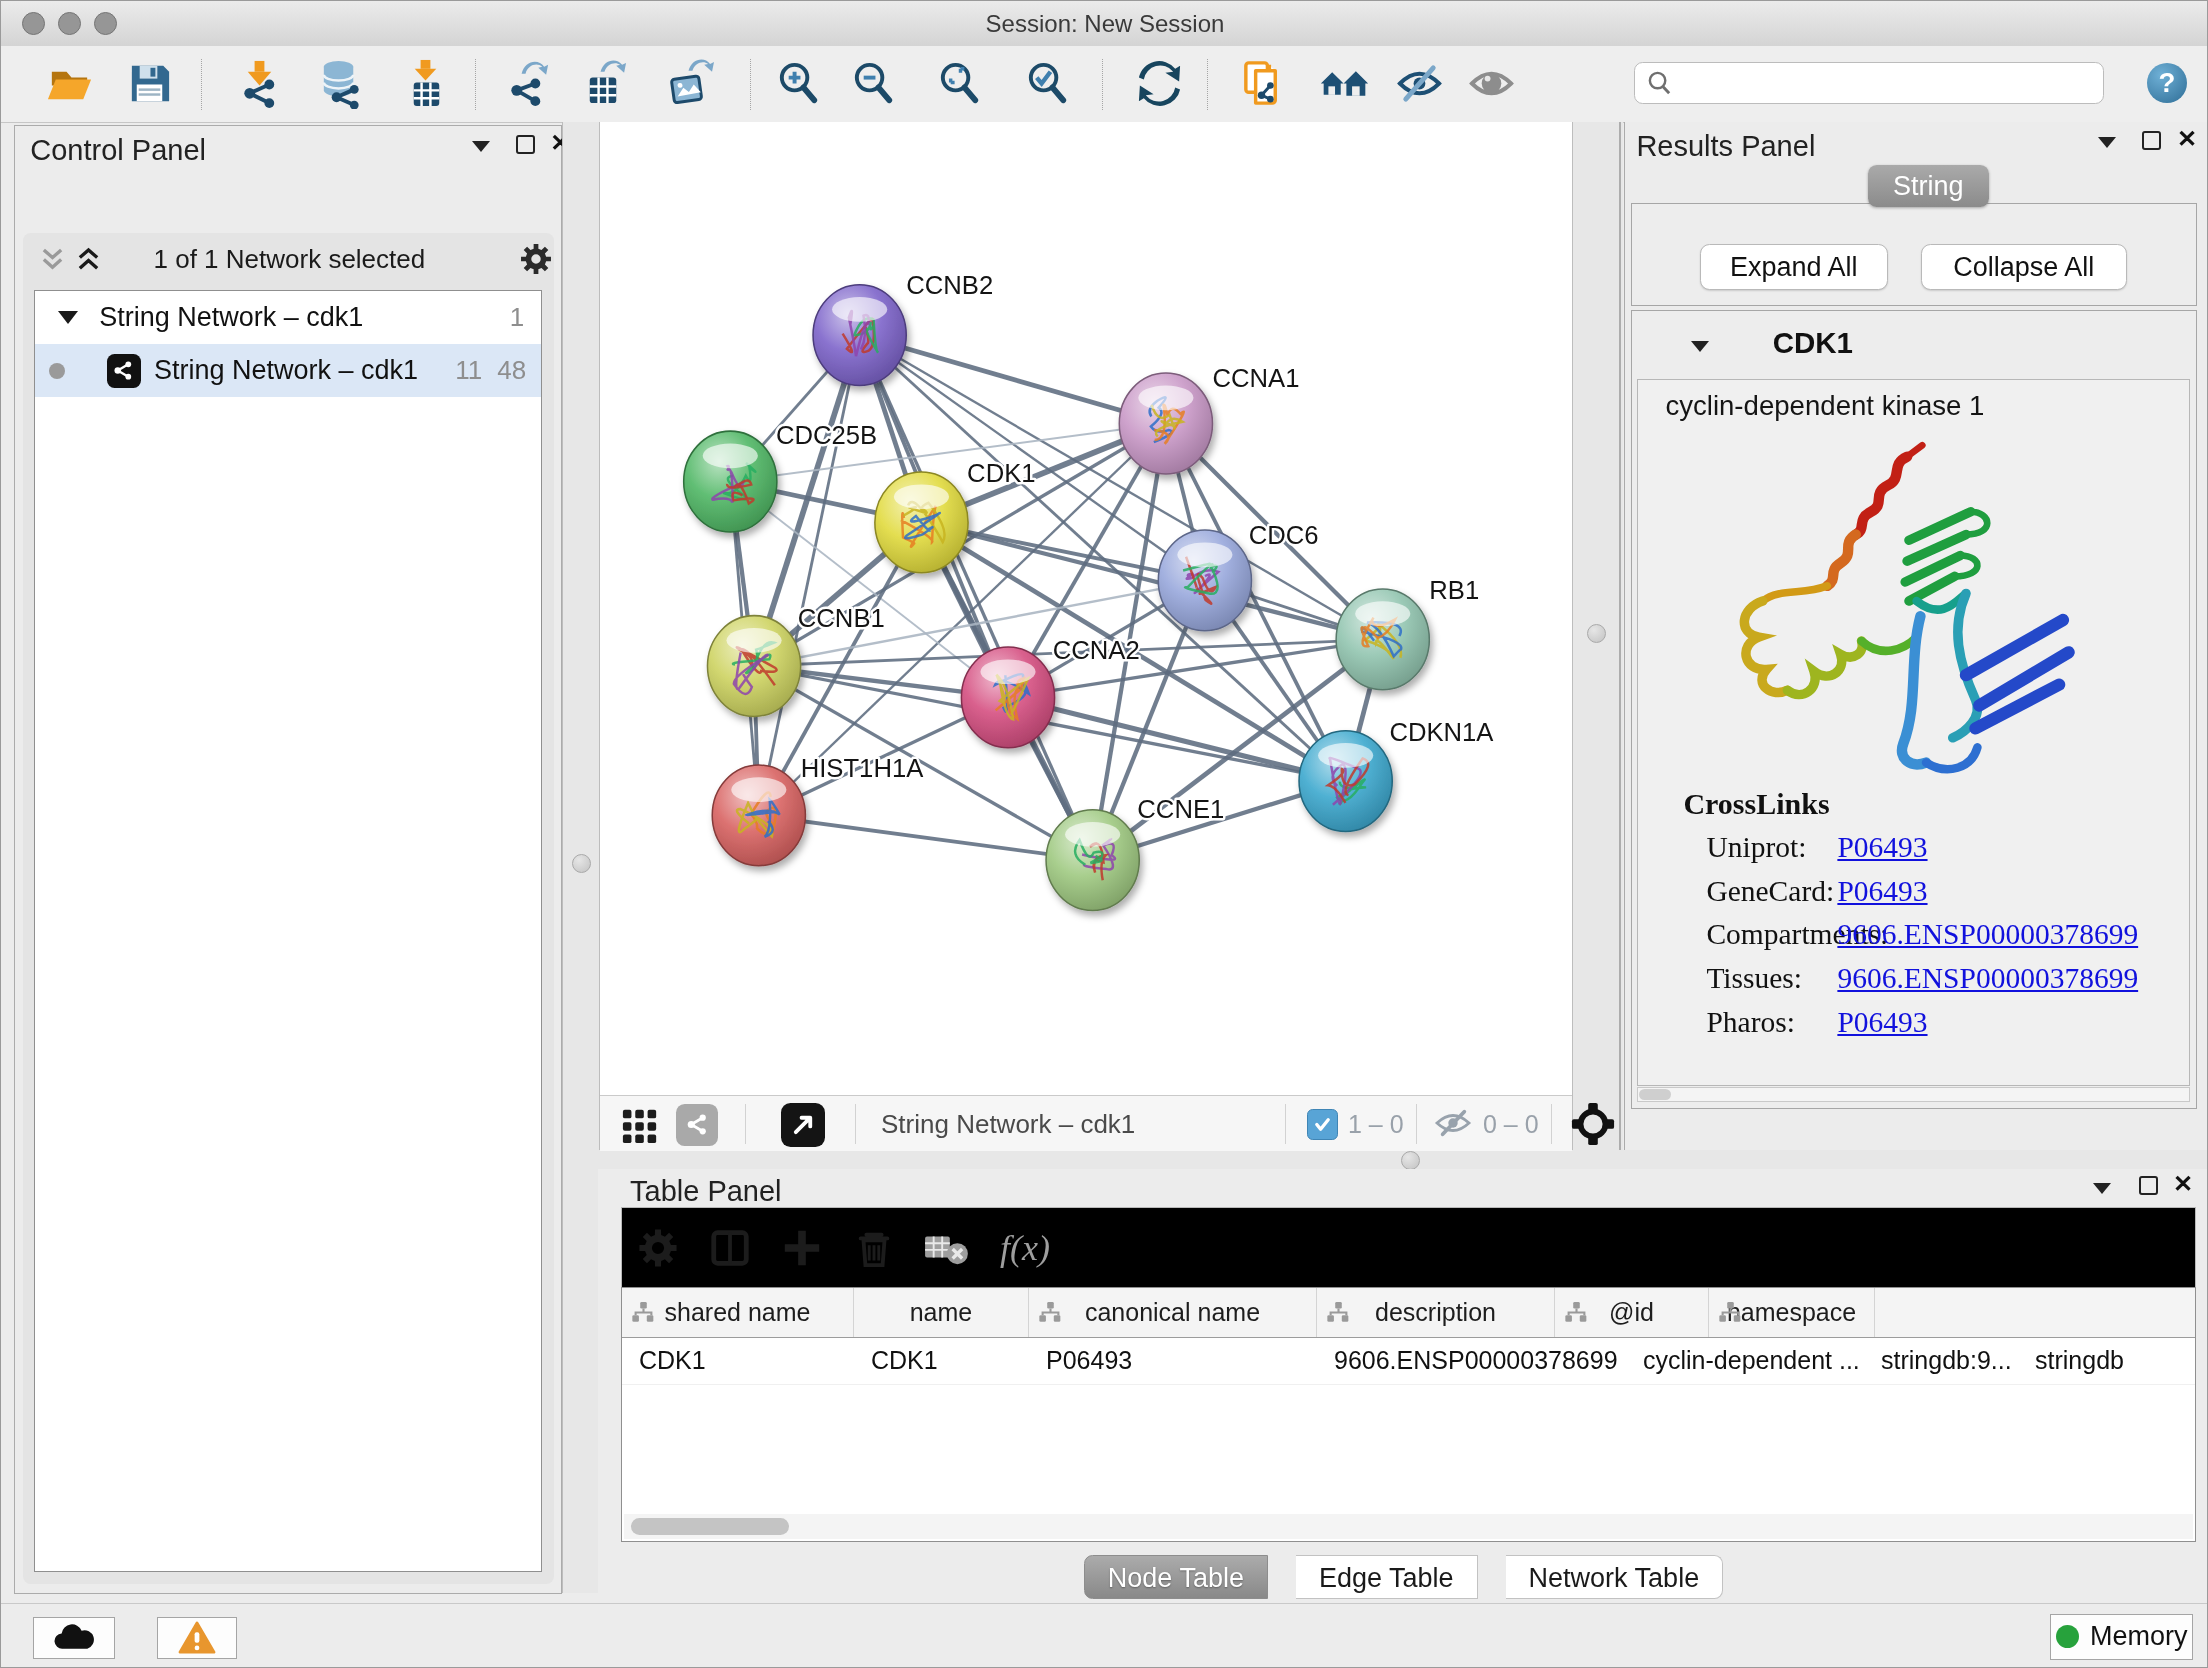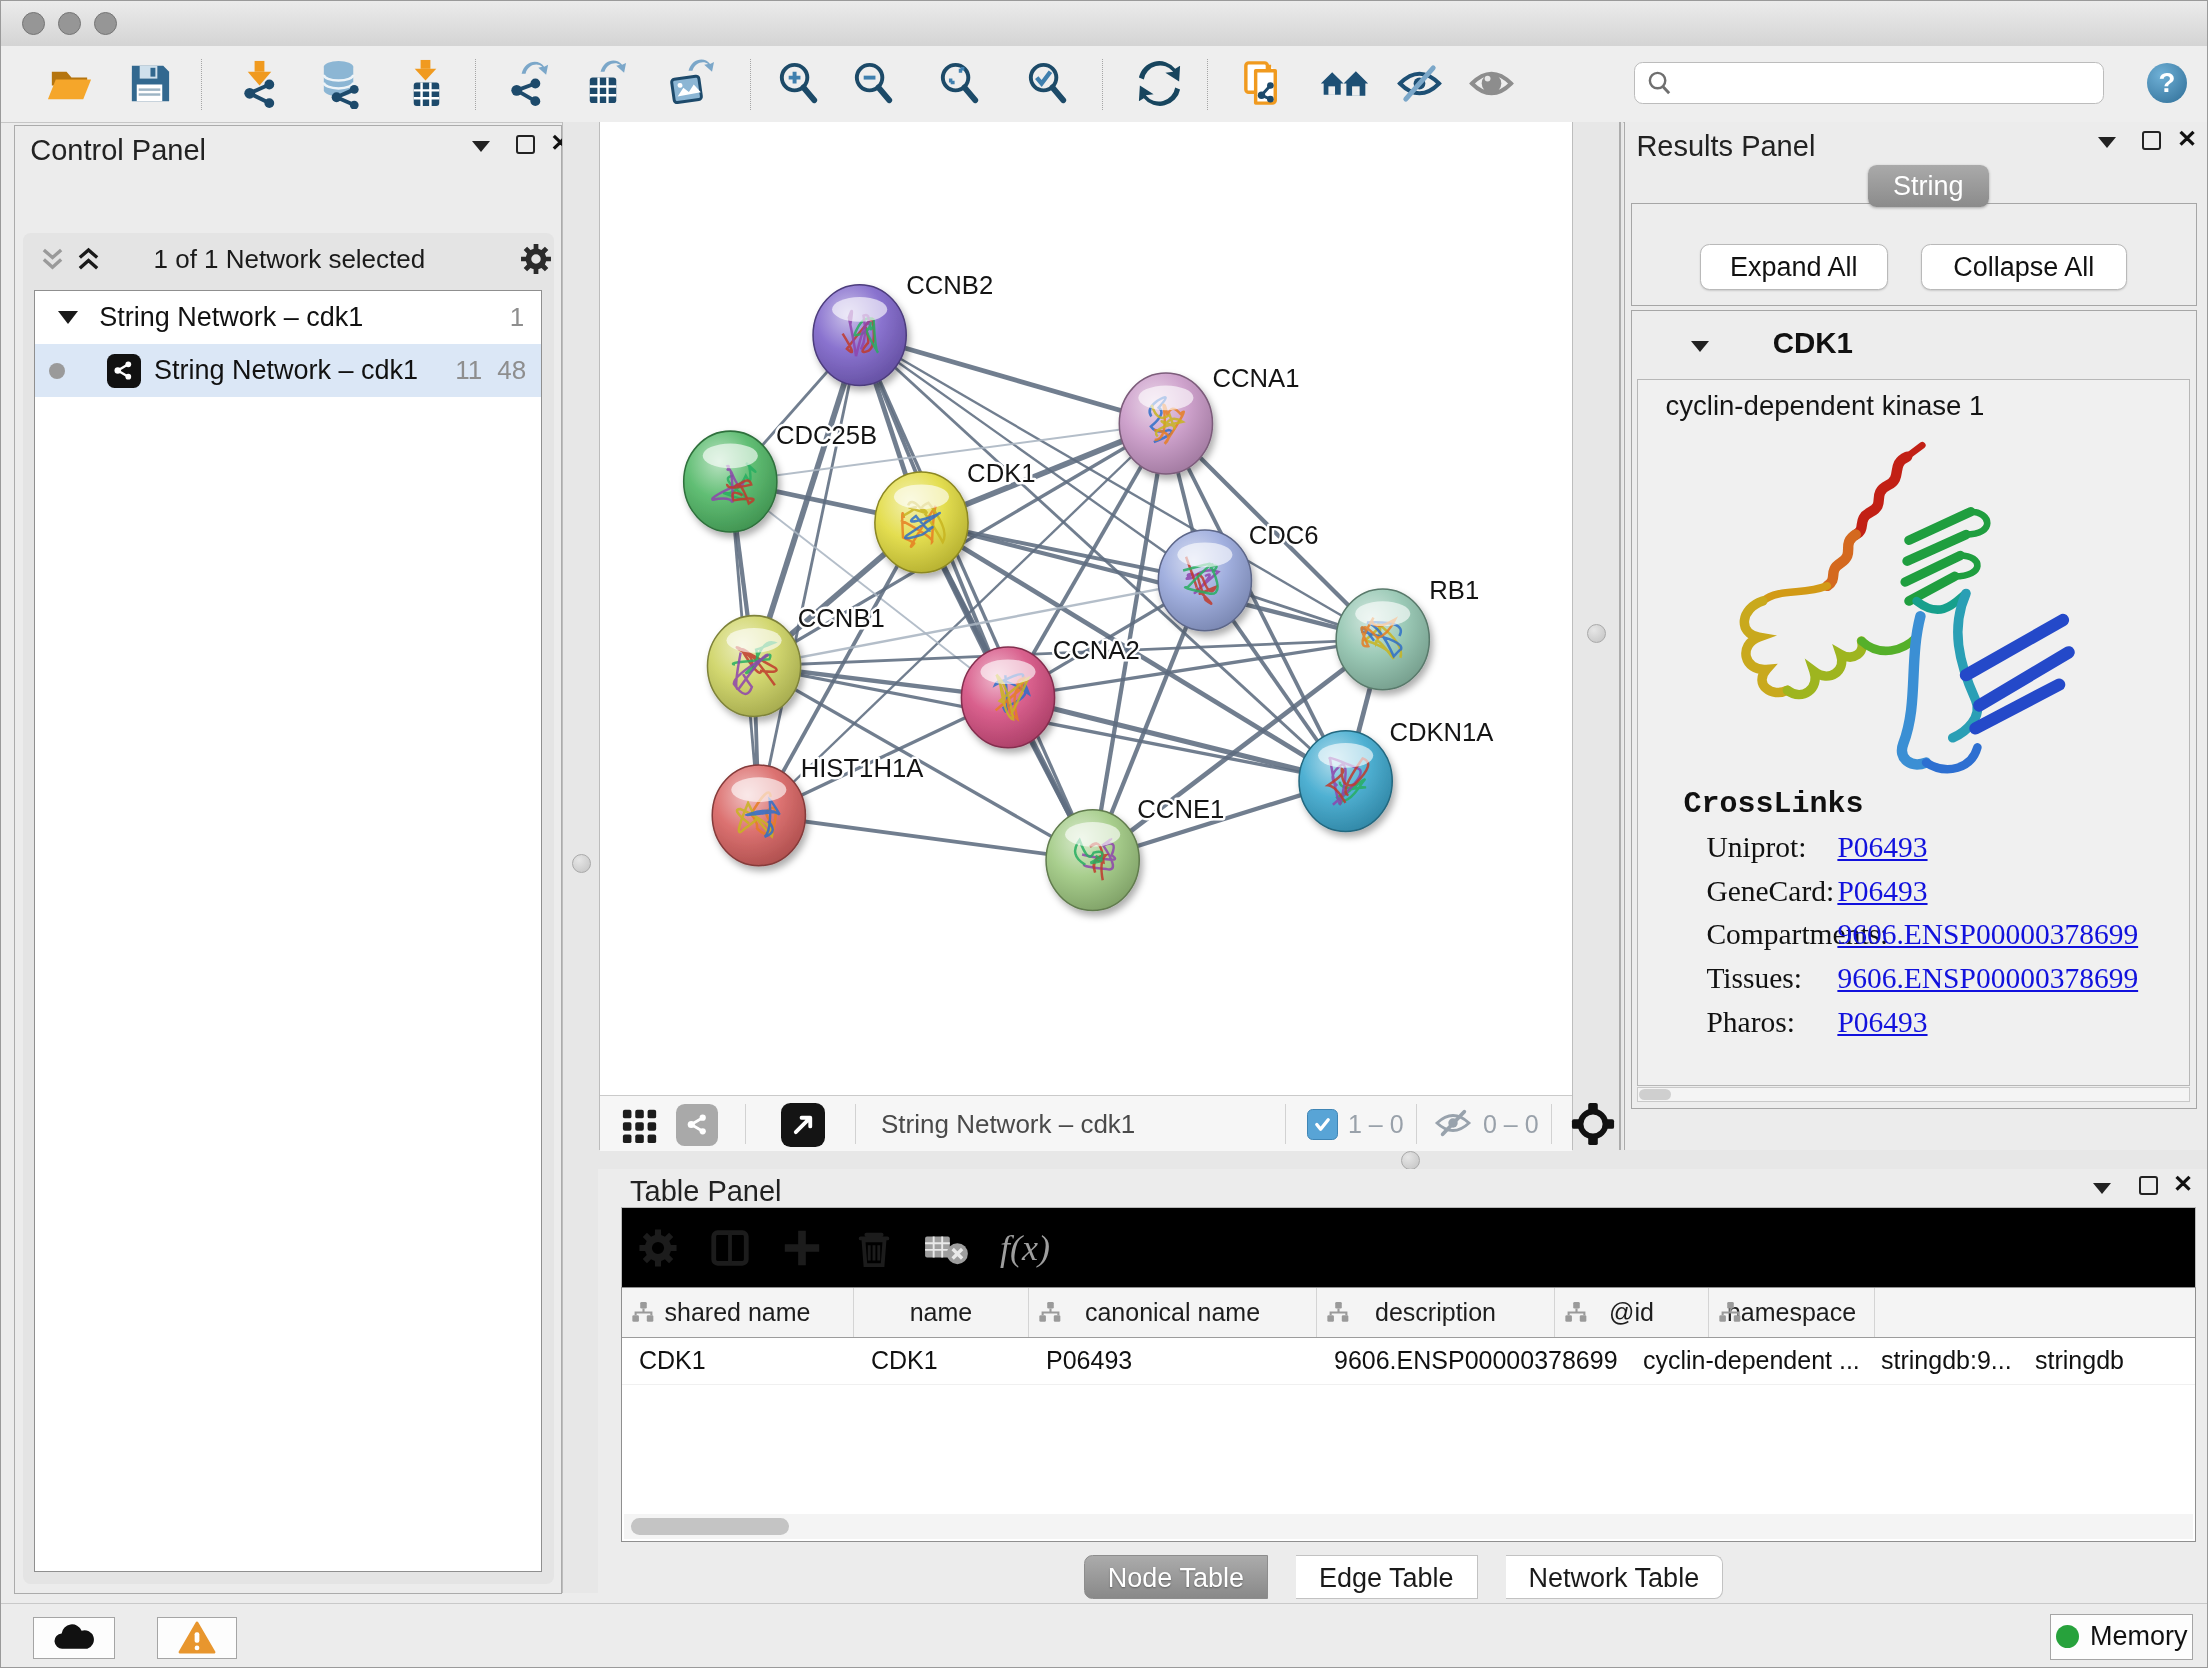--- a/index.html
+++ b/index.html
@@ -47,21 +47,21 @@
   .knob{position:absolute;width:17px;height:17px;border-radius:50%;background:radial-gradient(circle at 35% 30%,#e6e6e6,#c2c2c2);border:1px solid #a9a9a9;}
   .edge-line{position:absolute;background:#bdbdbd;}
   
   .results-panel{position:absolute;left:1623px;top:121px;width:586px;height:1028px;background:#ececec;border-left:1.9px solid #ababab;box-sizing:border-box;}
   .string-tab{position:absolute;left:243px;top:43px;padding:0 25px;height:42px;line-height:42px;background:linear-gradient(#aaaaaa,#8b8b8b);color:#fff;font-size:27px;border-radius:8.6px;box-shadow:0 1px 2.9px rgba(0,0,0,.3);z-index:3;}
   .rp-btnbox{position:absolute;left:5.7px;top:81px;width:566px;height:103px;border:1.9px solid #a6a6a6;background:#ededed;box-sizing:border-box;}
   .rp-btn{position:absolute;top:40px;height:44px;background:#fff;border:1px solid #b9b9b9;border-radius:9.5px;font-size:27px;color:#111;text-align:center;line-height:44px;box-shadow:0 1px 1.9px rgba(0,0,0,.15);}
   .rp-section{position:absolute;left:5.7px;top:188px;width:566px;height:799px;border:1.9px solid #a6a6a6;background:#ededed;box-sizing:border-box;}
   .rp-content{position:absolute;left:5.7px;top:68px;width:553px;height:707px;background:#f0f0f0;border:1px solid #b7b7b7;box-sizing:border-box;}
   .rp-desc{position:absolute;left:27px;top:9.5px;font-size:27.6px;color:#151515;}
-  .xl-title{position:absolute;left:45px;top:407px;font-family:Liberation Mono, monospace;font-weight:bold;font-size:30px;color:#111;}
+  .xl-title{position:absolute;left:45px;top:407px;font-family:Liberation Serif, serif;font-weight:bold;font-size:30px;color:#111;}
   .xl-row{position:absolute;left:68px;width:476px;height:44px;font-family:"Liberation Serif",serif;font-size:29.5px;color:#111;}
   .xl-row a{position:absolute;left:131px;color:#1111dd;text-decoration:underline;}
   .rp-scroll{position:absolute;left:5.7px;top:776px;width:553px;height:15px;background:#f4f4f4;border:1px solid #c9c9c9;box-sizing:border-box;}
   .rp-thumb{position:absolute;left:1px;top:1px;width:32px;height:11.4px;background:#cfcfcf;border-radius:5.7px;}
   
   .table-panel{position:absolute;left:597px;top:1168px;width:1611px;height:434px;background:#ececec;}
   .tp-toolbar{position:absolute;left:23px;top:38px;width:1575px;height:80px;background:#000000;border:1.9px solid #b9b9b9;border-bottom:none;box-sizing:border-box;display:flex;align-items:center;}
   .tp-tool{width:72px;display:flex;justify-content:center;align-items:center;}
   .fx{font-family:"Liberation Serif",serif;font-style:italic;font-size:36px;color:#9e9e9e;}
   .tp-table{position:absolute;left:23px;top:118px;width:1575px;height:255px;background:#fff;border:1.9px solid #8f8f8f;box-sizing:border-box;overflow:hidden;}
@@ -82,20 +82,21 @@
 </style>
 </head>
 <body>
 
 <div class="window">
 
   <div class="titlebar">
     <div class="tl" style="left:21px"></div>
     <div class="tl" style="left:57px"></div>
     <div class="tl" style="left:93px"></div>
+    <div class="title">Session: New Session</div>
   </div>
 
   <div class="toolbar">
     <div class="tbtn" style="left:42px">
       <svg width="51" height="51" viewBox="0 0 52 52">
         <path d="M8 14 h15 l5 6 h16 v8 H8 z" fill="#b5750f"></path>
         <path d="M4 42 L12 22 h36 L40 42 z" fill="#f5a62a"></path>
       </svg>
     </div>
     <div class="tbtn" style="left:122px">

